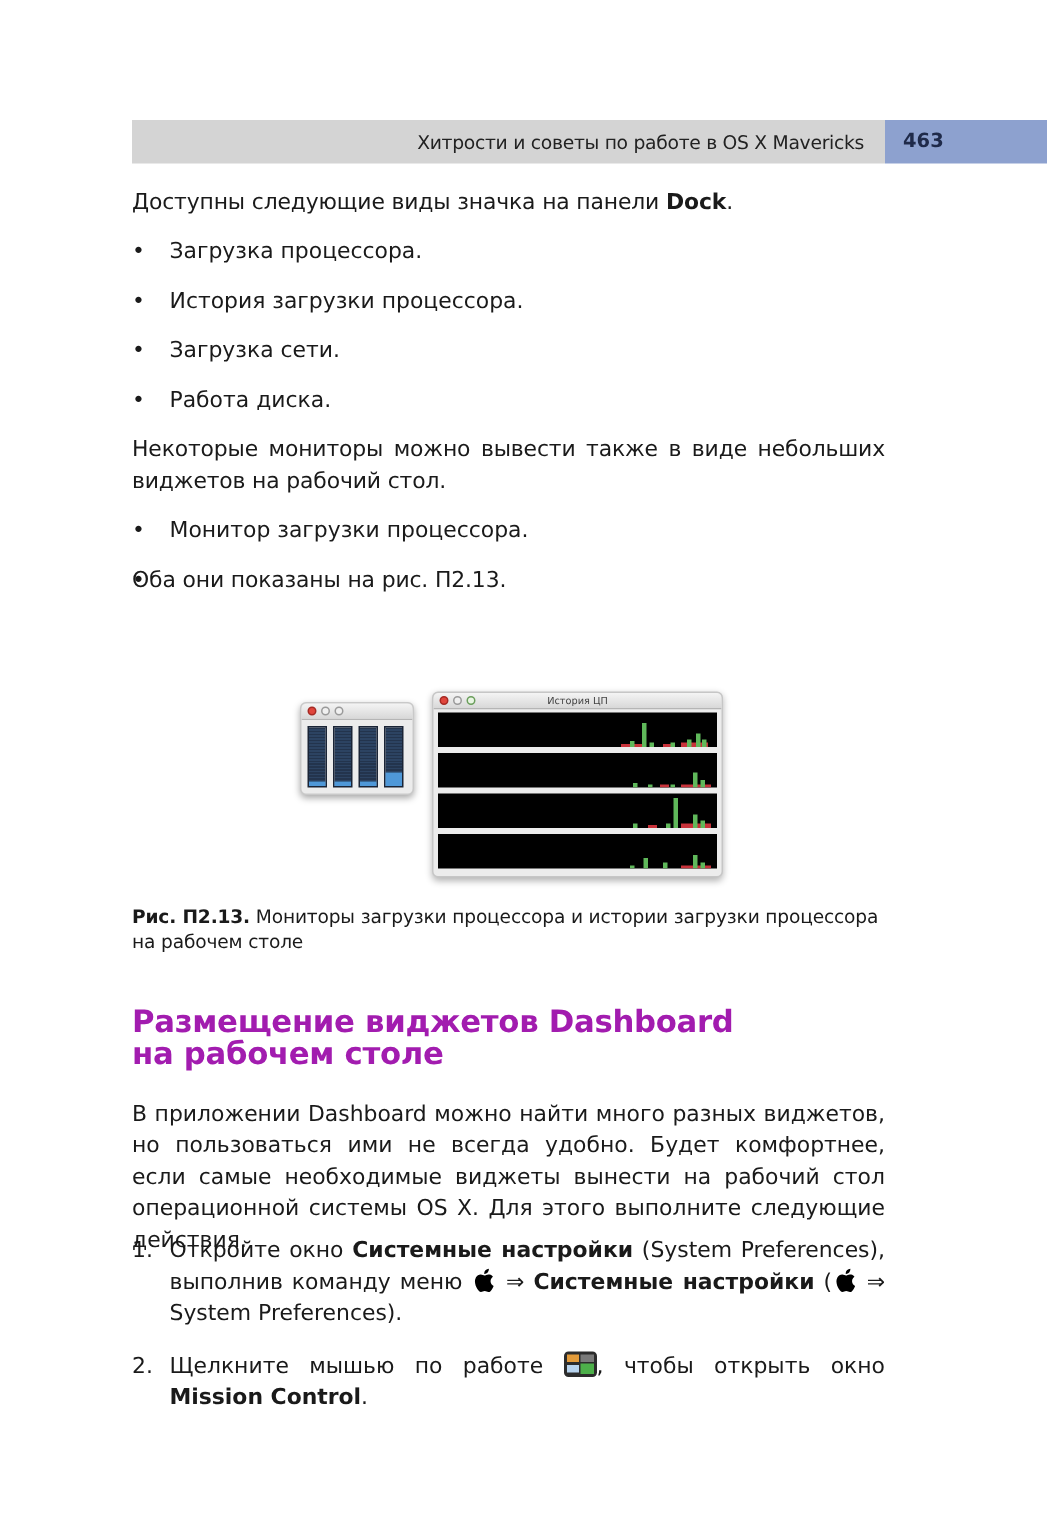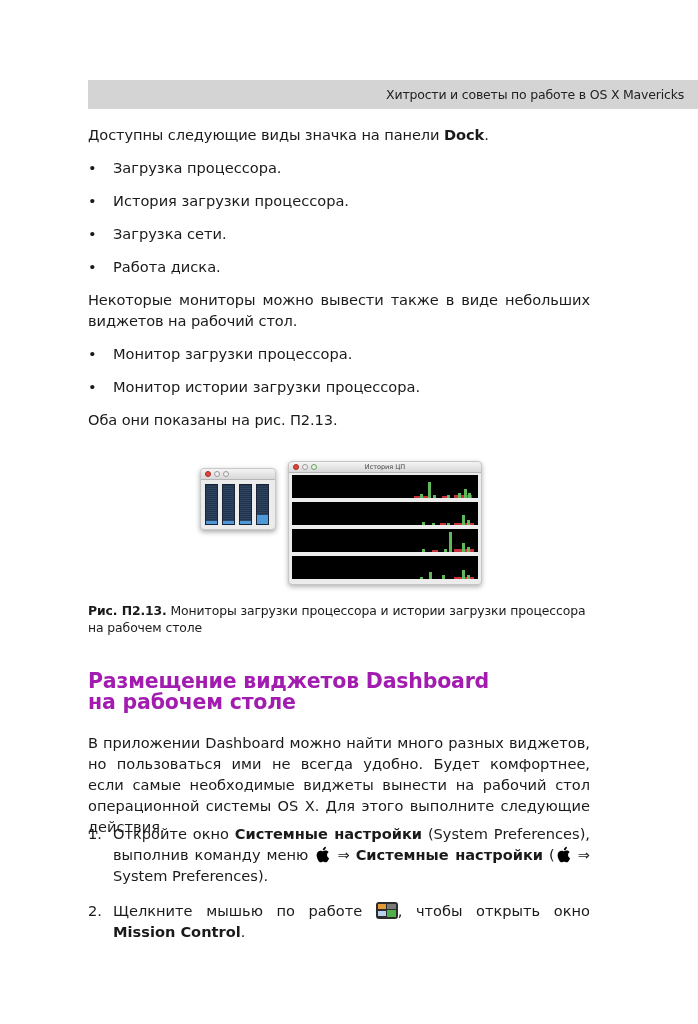--- a/index.html
+++ b/index.html
@@ -228,36 +228,37 @@
     .mc-icon .a { position: absolute; left: 2px; top: 2px; width: 8px; height: 5px; background: #e39b3a; }
     .mc-icon .b { position: absolute; left: 11px; top: 2px; width: 9px; height: 5px; background: #7a7a7a; }
     .mc-icon .c { position: absolute; left: 2px; top: 9px; width: 8px; height: 5px; background: #b7d3ee; }
     .mc-icon .d { position: absolute; left: 11px; top: 8px; width: 9px; height: 7px; background: #4db04a; }
   </style>
 </head>
 <body>
 
 <div class="running-header">
   <div class="title-band">Хитрости и советы по работе в OS X Mavericks</div>
+  <div class="page-num">463</div>
 </div>
 
 <div class="content">
   <p class="body">
     <span>Доступны следующие виды значка на панели </span><b>Dock</b><span>.</span>
   </p>
   <ul class="bullets">
     <li><span class="bullet">•</span><span>Загрузка процессора.</span></li>
     <li><span class="bullet">•</span><span>История загрузки процессора.</span></li>
     <li><span class="bullet">•</span><span>Загрузка сети.</span></li>
     <li><span class="bullet">•</span><span>Работа диска.</span></li>
   </ul>
   <p class="body justify">Некоторые мониторы можно вывести также в виде небольших виджетов на рабочий стол.</p>
   <ul class="bullets">
     <li><span class="bullet">•</span><span>Монитор загрузки процессора.</span></li>
-    <li><span class="bullet">•</span><span>Монитор истории загрузки процессора.</span></li>
+    <li><span class="bullet">•</span></li>
   </ul>
   <p class="body">Оба они показаны на рис. П2.13.</p>
 </div>
 
 <div class="figure">
   <div class="cpu-window">
     <div class="titlebar">
       <span class="traffic red"></span>
       <span class="traffic"></span>
       <span class="traffic"></span>

